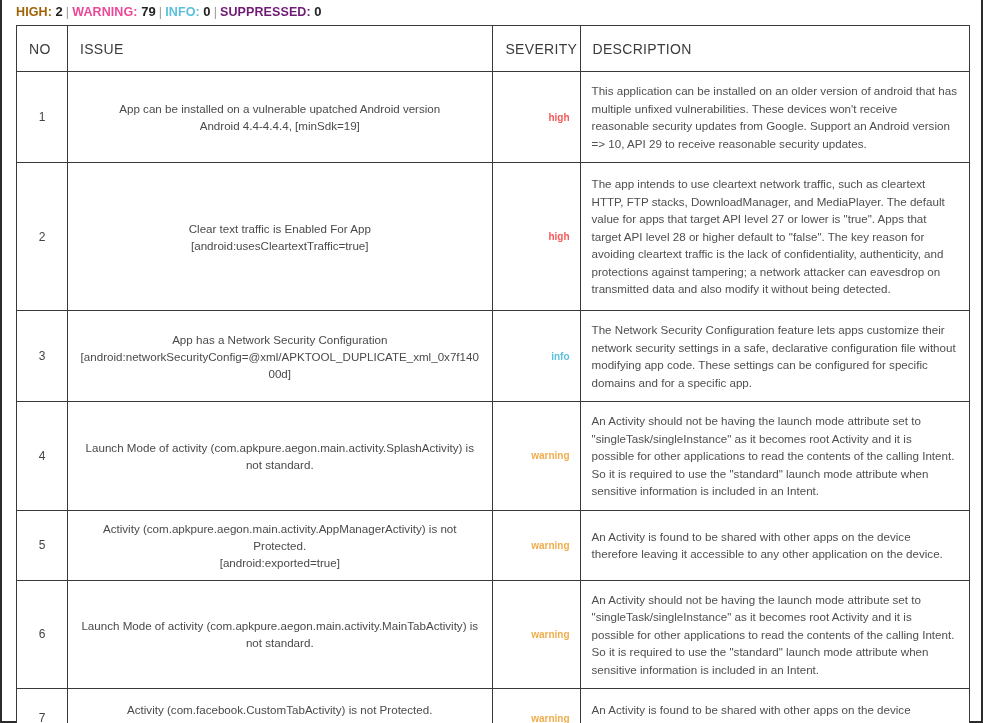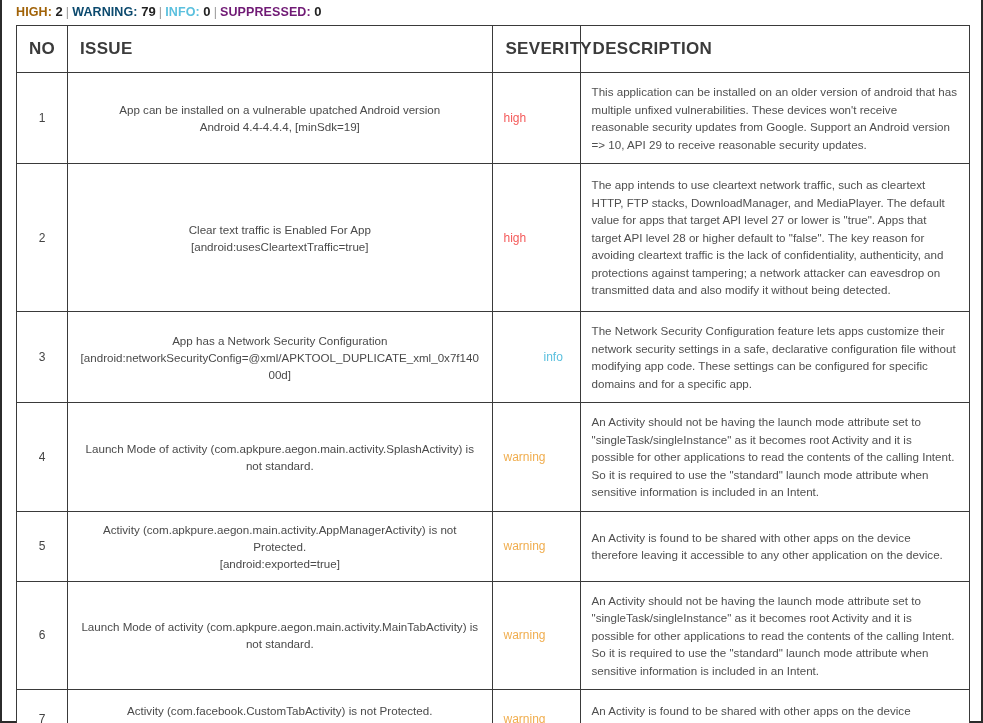--- a/index.html
+++ b/index.html
@@ -56,21 +56,21 @@
     font-weight: bold;
     color: #222222;
     font-size: 13px;
   }
   .sep {
     color: #9a9a9a;
     font-weight: normal;
     padding: 0 3px;
   }
   .sev-high-label   { color: #a16207; }
-  .sev-warning-label{ color: #0c4a6e; margin-top: 26px; }
+  .sev-warning-label{ color: #ec4899; margin-top: 26px; }
   .sev-info-label   { color: #5bc0de; }
   .sev-supp-label   { color: #701a75; }
 
   
   .table-wrap {
     padding: 0 15px 0 14px;
     box-sizing: border-box;
     width: 100%;
   }
   table.issues {
@@ -80,22 +80,22 @@
     border: 1px solid #2b2b2b;
     background: #ffffff;
   }
   table.issues th,
   table.issues td {
     border: 1px solid #3a3a3a;
     vertical-align: middle;
     background: #ffffff;
   }
   table.issues thead th {
-    font-size: 17px;
-    font-weight: bold;
+    font-size: 14px;
+    font-weight: normal;
     color: #3b3b3b;
     text-align: left;
     padding: 13px 12px 13px 12px;
     letter-spacing: 0.3px;
     height: 19px;
   }
   col.c-no       { width: 51px; }
   col.c-issue    { width: 425px; }
   col.c-severity { width: 87px; }
   col.c-desc     { width: 389px; }
@@ -108,22 +108,23 @@
   td.cell-issue {
     padding: 9px 12px 9px 11px;
     font-size: 11.6px;
     line-height: 17px;
     color: #4a4a4a;
     word-break: break-word;
     text-align: center;
   }
   td.cell-severity {
     padding: 9px 10px;
-    font-size: 12px;
-    text-align: left;
+    font-size: 10px;
+    text-align: right;
+    font-weight: bold;
   }
   td.cell-desc {
     padding: 10px 12px 10px 11px;
     font-size: 11.6px;
     line-height: 17.5px;
     color: #4f4f4f;
   }
   .sev-text-high    { color: #f45b5b; }
   .sev-text-warning { color: #f0ad4e; margin-top: 46px; }
   .sev-text-info    { color: #5bc0de; padding-left: 40px; }

